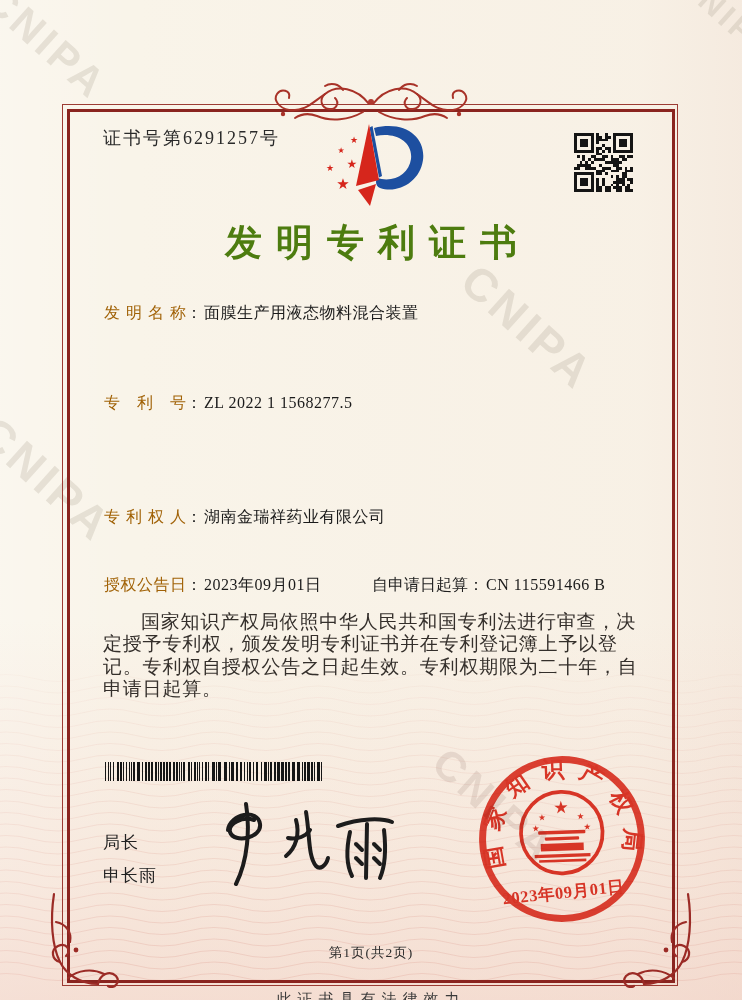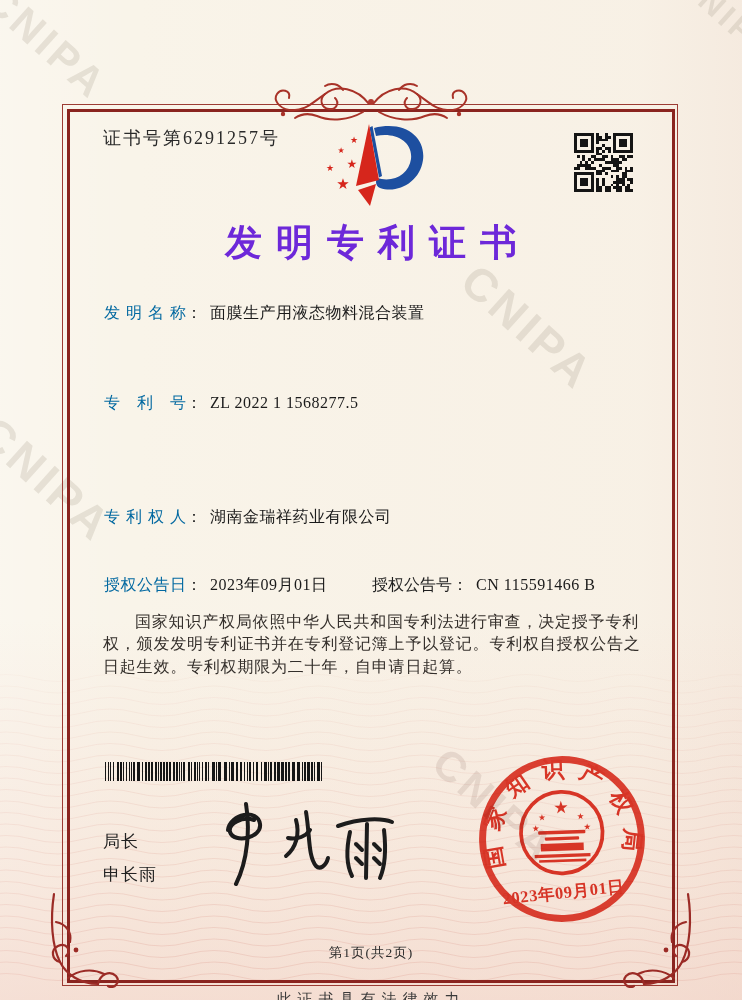--- a/index.html
+++ b/index.html
@@ -21,31 +21,31 @@
     font-weight:bold;color:rgba(150,140,118,.20);letter-spacing:4px;
     user-select:none;white-space:nowrap;
   }
   .border-outer{position:absolute;left:62px;top:104px;width:614px;height:880px;border:1.5px solid #9c3b33;}
   .border-inner{position:absolute;left:67px;top:109px;width:602px;height:868px;border:3px solid #8a241f;}
   .cert-number{position:absolute;left:103px;top:126px;font-size:18px;letter-spacing:2px;color:#2a2a2a;}
   .qr{position:absolute;left:574px;top:133px;}
   .logo{position:absolute;left:306px;top:122px;}
   .title{
     position:absolute;left:0;top:218px;width:742px;text-align:center;
-    font-size:37px;font-weight:bold;letter-spacing:14px;text-indent:14px;color:#6d28d9;
+    font-size:37px;font-weight:bold;letter-spacing:14px;text-indent:14px;color:#4d7c0f;
   }
   .frow{position:absolute;left:104px;width:540px;font-size:16px;line-height:22px;white-space:nowrap;}
-  .flabel{display:inline-block;width:82px;text-align:justify;text-align-last:justify;color:#0369a1;vertical-align:top;}
+  .flabel{display:inline-block;width:82px;text-align:justify;text-align-last:justify;color:#a16207;vertical-align:top;}
   .colon{color:#242424;}
-  .fval{color:#1b1b1b;letter-spacing:.5px;margin-left:8px;}
+  .fval{color:#1b1b1b;letter-spacing:.5px;margin-left:2px;}
   .fgroup-right{position:absolute;left:268px;top:0;}
-  .paras{position:absolute;left:103px;top:611px;width:540px;font-size:16px;line-height:22.4px;color:#342f2b;letter-spacing:.8px;}
+  .paras{position:absolute;left:103px;top:611px;width:540px;font-size:19px;line-height:22.4px;color:#342f2b;letter-spacing:.8px;}
   .paras p{margin:0 0 11px 0;text-indent:2em;}
   .barcode{position:absolute;left:105px;top:762px;}
-  .director{position:absolute;left:103px;top:826px;font-size:17px;color:#222;line-height:33px;letter-spacing:1px;font-family:Liberation Mono, monospace;}
+  .director{position:absolute;left:103px;top:826px;font-size:17px;color:#222;line-height:33px;letter-spacing:1px;font-family:Liberation Serif, serif;}
   .signature{position:absolute;left:208px;top:798px;}
   .seal{position:absolute;left:474px;top:751px;transform:rotate(-2deg);mix-blend-mode:multiply;opacity:.93;}
   .footer{position:absolute;left:0;top:944px;width:742px;text-align:center;font-size:13.5px;color:#2c2c2c;letter-spacing:1px;}
   .clipped{position:absolute;left:0;top:990px;width:742px;text-align:center;font-size:15px;color:#3a3a3a;letter-spacing:6px;}
   .flourish{position:absolute;}
 </style>
 </head>
 <body>
 
 <div class="page">
@@ -381,21 +381,21 @@
   </div>
   <div class="frow" style="top:392px">
     <span class="flabel">专利号</span><span class="colon">：</span><span class="fval">ZL 2022 1 1568277.5</span>
   </div>
   <div class="frow" style="top:506px">
     <span class="flabel">专利权人</span><span class="colon">：</span><span class="fval">湖南金瑞祥药业有限公司</span>
   </div>
   <div class="frow" style="top:574px">
     <span class="flabel">授权公告日</span><span class="colon">：</span><span class="fval">2023年09月01日</span>
     <span class="fgroup-right">
-      <span>授权公告号</span><span class="colon">：</span><span class="fval">CN 115591466 B</span>
+      <span>自申请日起算</span><span class="colon">：</span><span class="fval">CN 115591466 B</span>
     </span>
   </div>
 
   <div class="paras">
     <p>国家知识产权局依照中华人民共和国专利法进行审查，决定授予专利权，颁发发明专利证书并在专利登记簿上予以登记。专利权自授权公告之日起生效。专利权期限为二十年，自申请日起算。</p>
   </div>
 
   <svg id="barsvg" class="barcode" width="222" height="19" viewBox="0 0 222 19">
       <rect x="0" y="0" width="1" height="19" fill="#161616"></rect>
       <rect x="3" y="0" width="1" height="19" fill="#161616"></rect>

